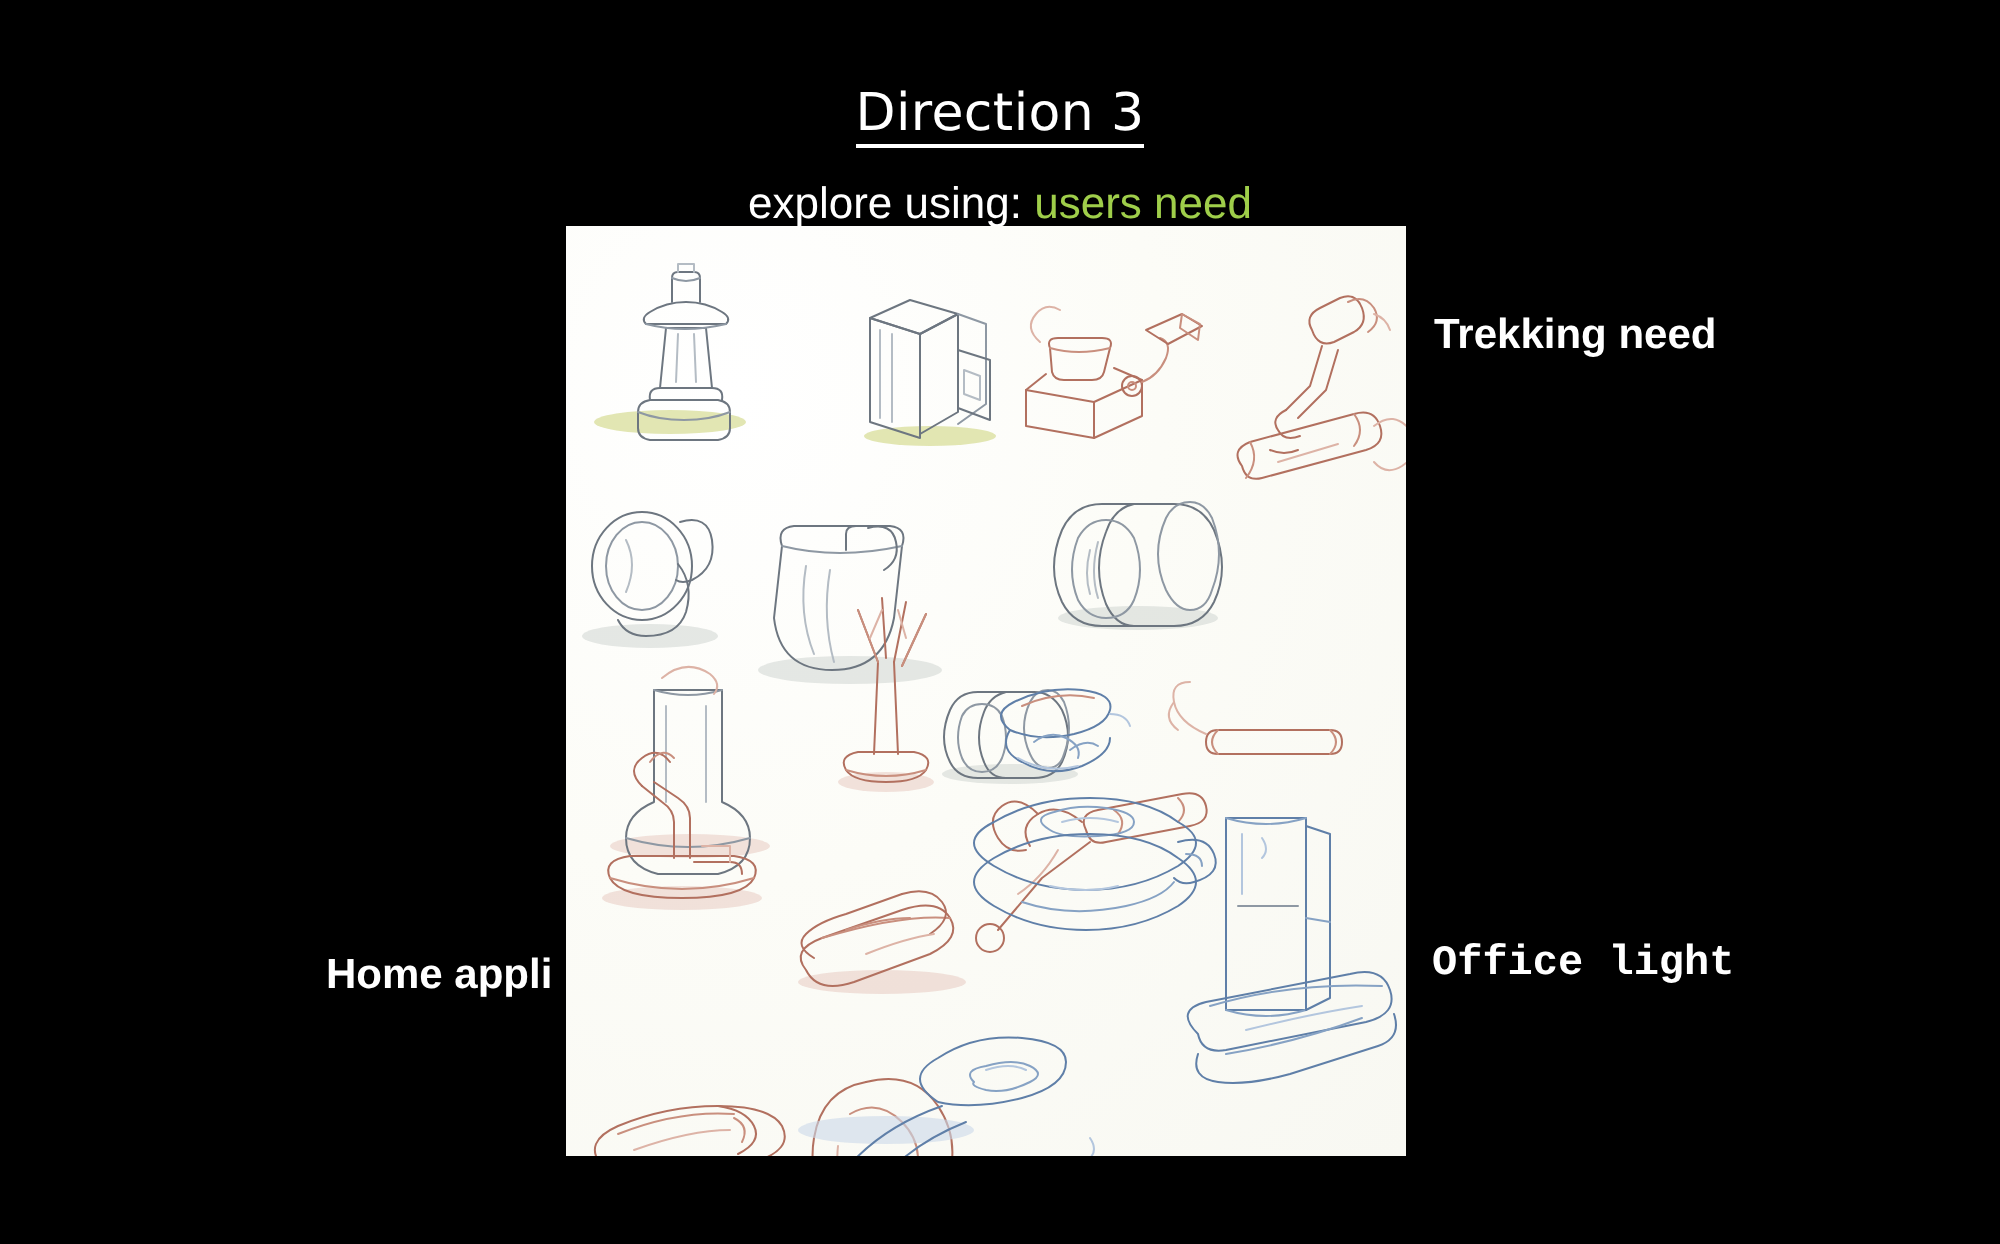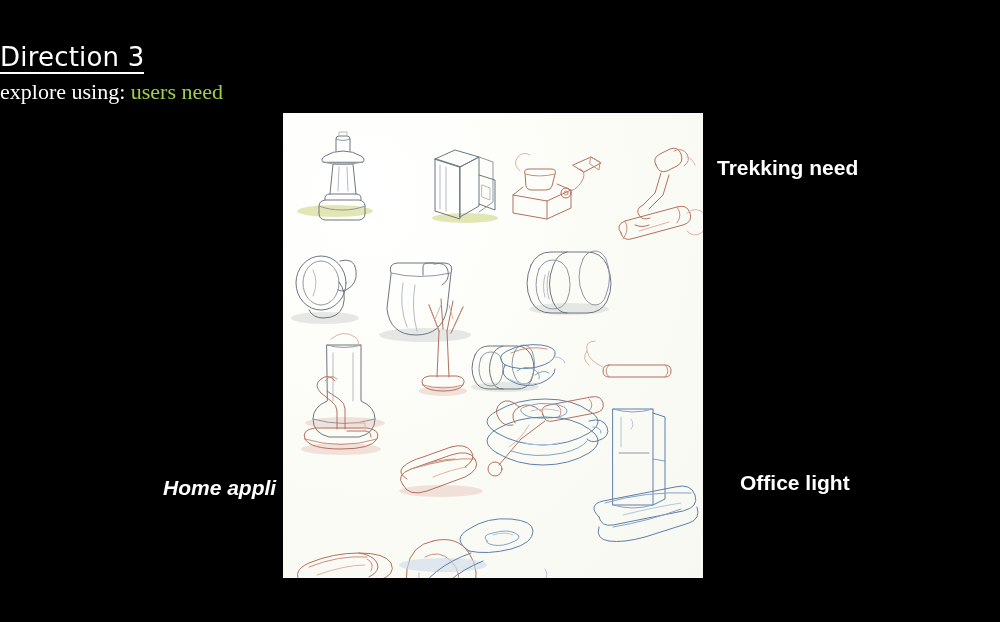--- a/index.html
+++ b/index.html
@@ -8,55 +8,55 @@
     background:#000000;
     font-family:"Liberation Sans", sans-serif;
     overflow:hidden;
     position:relative;
   }
   .slide{position:absolute;inset:0;background:#000;}
 
   
   .title-block{
     position:absolute;left:0;top:44px;width:1000px;
-    text-align:left;
+    text-align:center;
   }
   .deck-title{
     display:inline-block;
     font-family:"DejaVu Sans", sans-serif;
     font-size:26px;
     color:#ffffff;
     letter-spacing:.2px;
     border-bottom:2px solid #ffffff;
     padding-bottom:1px;
     line-height:1.05;
   }
   .subtitle{
-    margin-top:6px;
-    font-family:Liberation Serif, serif;
+    margin-top:16px;
+    font-family:Liberation Sans, sans-serif;
     font-size:22px;
     color:#ffffff;
     line-height:1.1;
   }
   .subtitle .hl{color:#9fce4a;}
 
   
   .label{
     position:absolute;
     font-family:"Liberation Sans", sans-serif;
     font-weight:bold;
     font-size:21px;
     color:#ffffff;
     white-space:nowrap;
     line-height:1;
   }
   .label-tl{left:102px;top:157px;}
   .label-tr{left:717px;top:157px;}
-  .label-bl{left:163px;top:477px;font-style:italic;}
-  .label-br{left:740px;top:472px;}
+  .label-bl{left:163px;top:477px;}
+  .label-br{left:716px;top:472px;font-family:Liberation Mono, monospace;}
 
   
   .sheet{
     position:absolute;
     left:283px;top:113px;
     width:420px;height:465px;
     background:#fdfdfa;
     overflow:hidden;
     z-index:5;
     box-shadow:0 0 0 0 #000;

